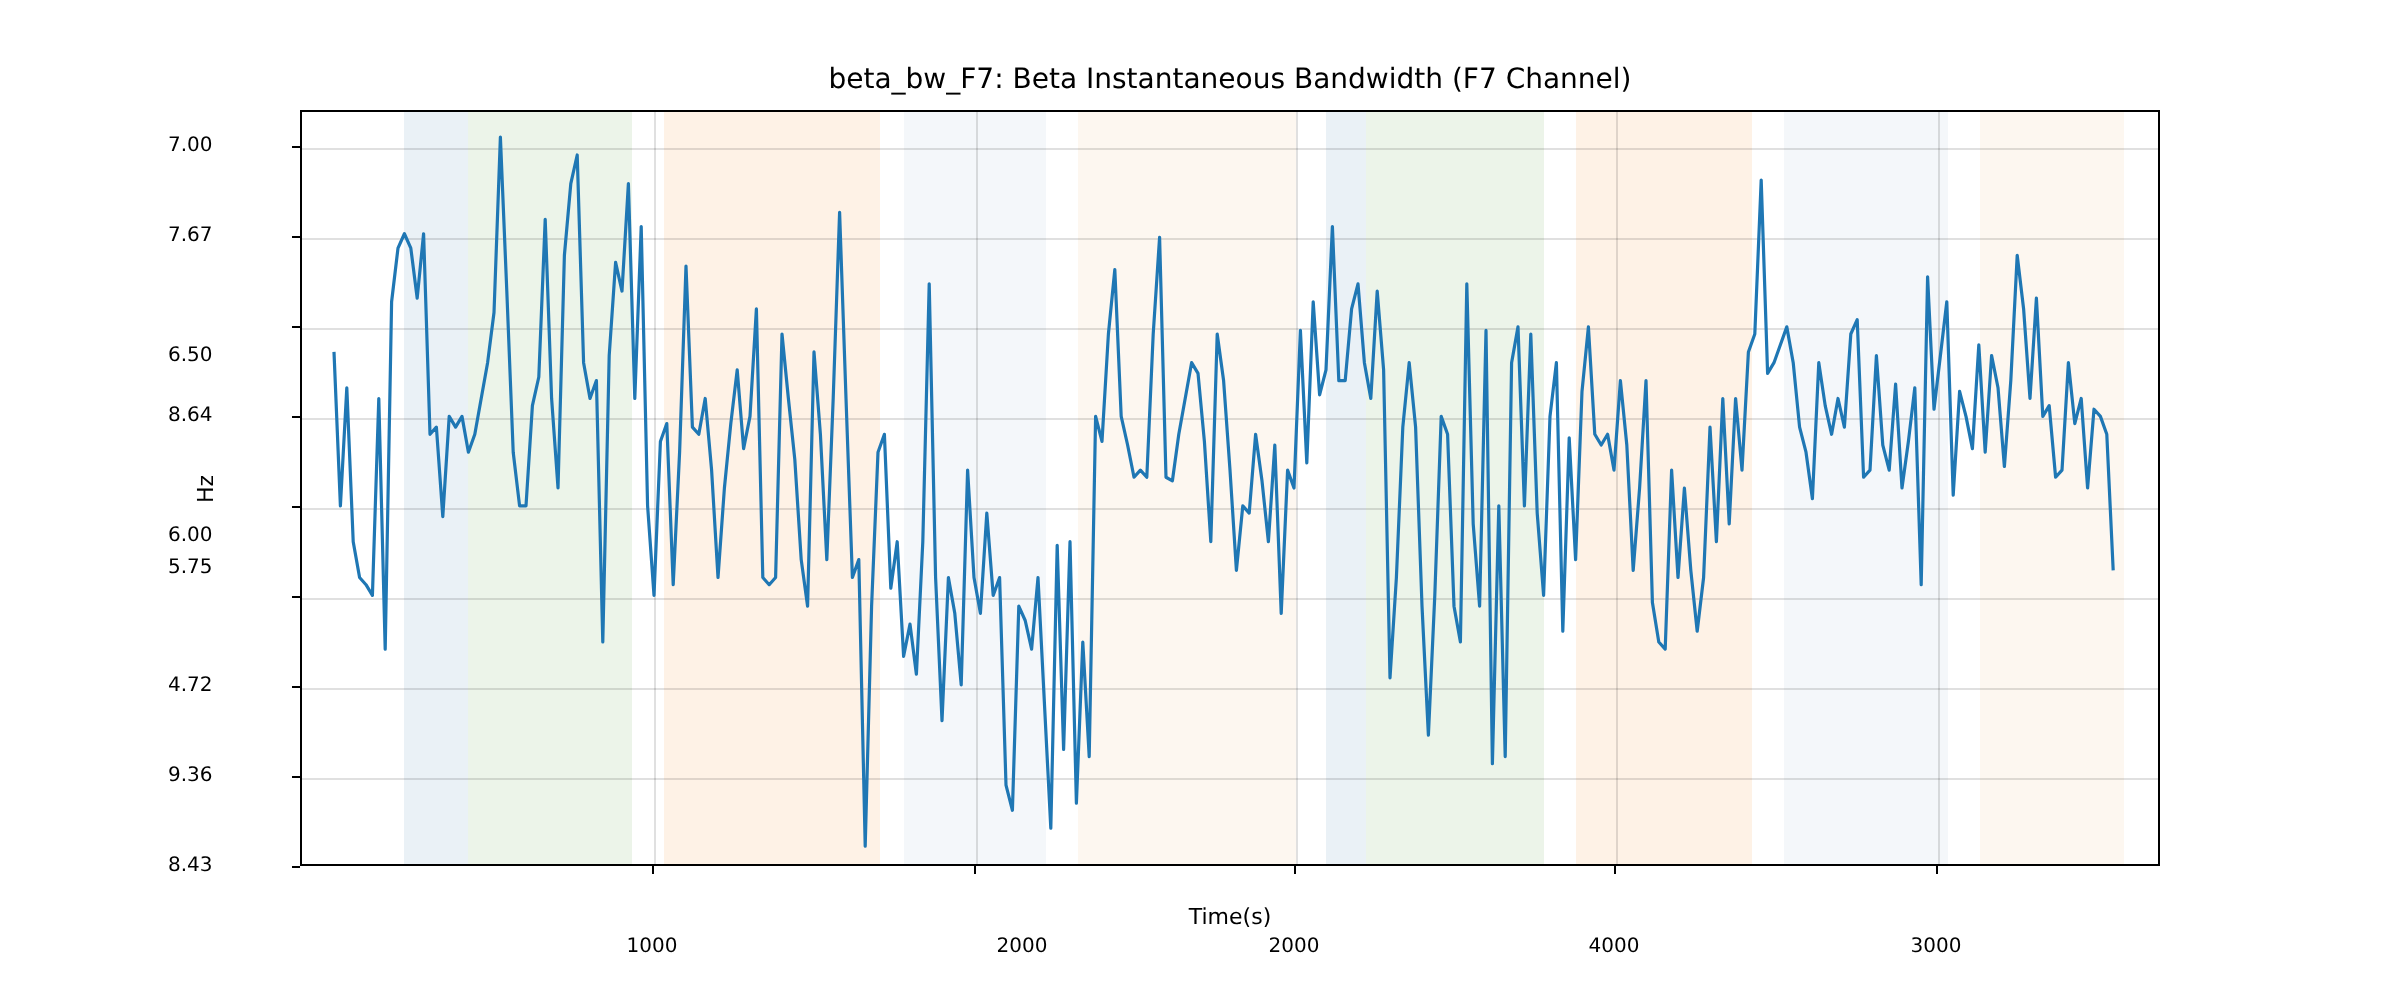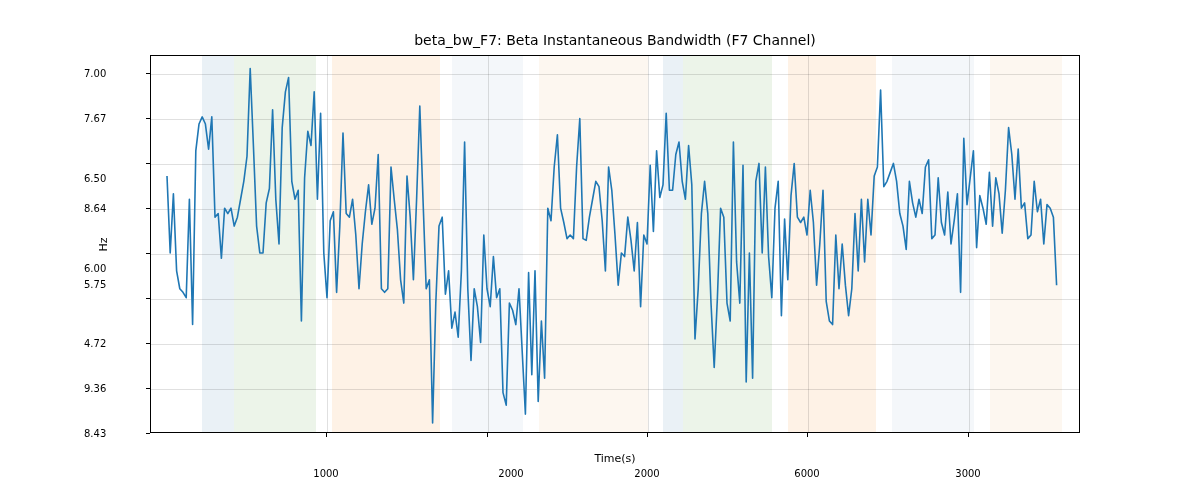--- a/index.html
+++ b/index.html
@@ -139,21 +139,21 @@
   <div class="ytick-label" style="top:284px">5.75</div>
   <div class="ytick-label" style="top:268px">6.00</div>
   <div class="ytick-label" style="top:208px">8.64</div>
   <div class="ytick-label" style="top:178px">6.50</div>
   <div class="ytick-label" style="top:118px">7.67</div>
   <div class="ytick-label" style="top:73px">7.00</div>
 
   <div class="xtick-label" style="left:326px">1000</div>
   <div class="xtick-label" style="left:511px">2000</div>
   <div class="xtick-label" style="left:647px">2000</div>
-  <div class="xtick-label" style="left:807px">6000</div>
+  <div class="xtick-label" style="left:807px">4000</div>
   <div class="xtick-label" style="left:968px">3000</div>
 
   <div class="axes">
       <div class="band" style="left: 838.603px; width: 72.1552px; background: rgb(251, 239, 225);"></div>
       <div class="band" style="left: 740.793px; width: 81.7759px; background: rgb(234, 239, 246);"></div>
       <div class="band" style="left: 636.569px; width: 88.1897px; background: rgb(253, 229, 205);"></div>
       <div class="band" style="left: 532.345px; width: 88.1897px; background: rgb(217, 234, 211);"></div>
       <div class="band" style="left: 511.5px; width: 20.8448px; background: rgb(214, 227, 238);"></div>
       <div class="band" style="left: 388.034px; width: 109.034px; background: rgb(251, 239, 225);"></div>
       <div class="band" style="left: 301.448px; width: 70.5517px; background: rgb(234, 239, 246);"></div>

